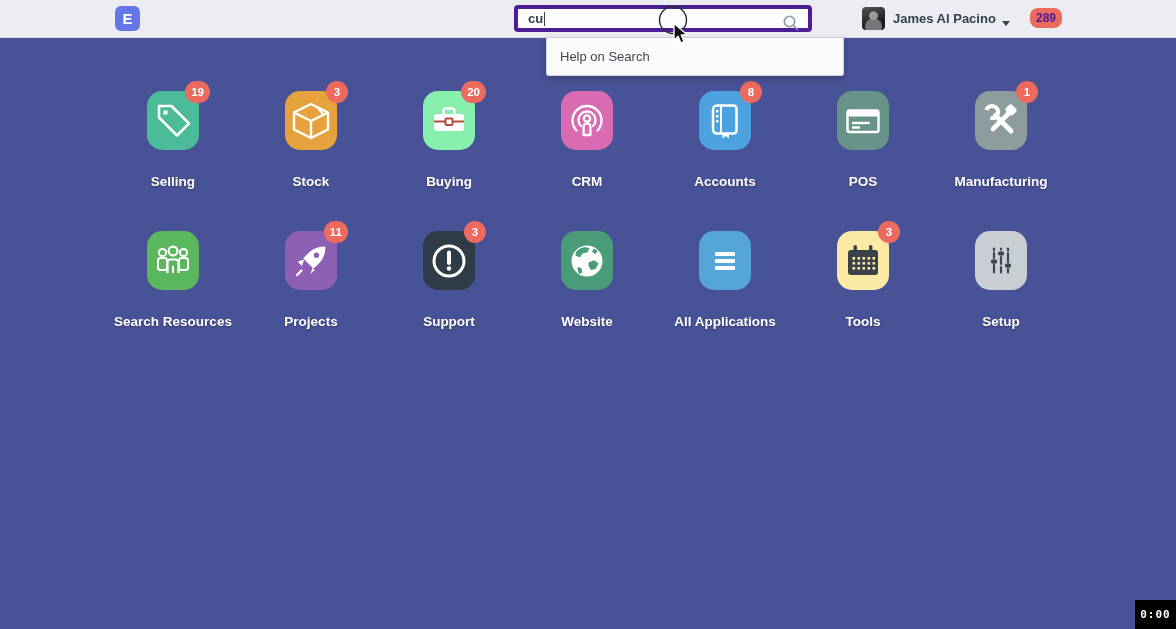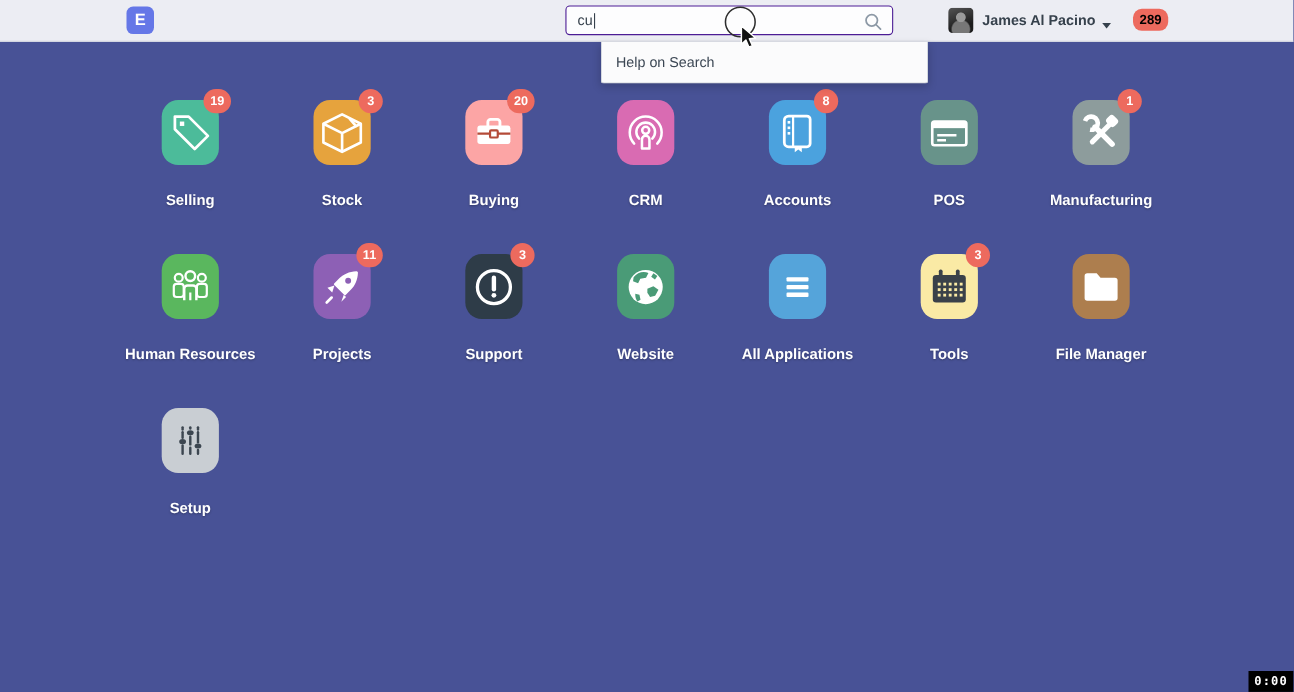--- a/index.html
+++ b/index.html
@@ -6,62 +6,62 @@
   html,body { width:1176px; height:629px; overflow:hidden; }
   body { font-family:"Liberation Sans","DejaVu Sans",sans-serif; background:#485296; position:relative; }
 
   
   .navbar { position:absolute; left:0; top:0; width:1176px; height:38px;
             background:#ecedf3; border-bottom:1px solid #d5d7e2; z-index:5; }
   .logo { position:absolute; left:115px; top:6px; width:25px; height:25px;
           background:#6577e7; border-radius:6px; color:#fff; font-weight:bold;
           font-size:15px; display:flex; align-items:center; justify-content:center; }
   .searchbox { position:absolute; left:514px; top:5px; width:298px; height:27px;
-               background:#fdfdfe; border:1px solid #4c1d95; border-radius:4px;
-               display:flex; align-items:center; padding:0 10px; }
+               background:#fdfdfe; border:4px solid #4c1d95; border-radius:4px;
+               display:flex; align-items:center; padding:0 10px;font-weight:bold; }
   .search-text { font-size:13px; color:#36414c; display:flex; align-items:center; }
   .text-caret { display:inline-block; width:1px; height:14px; background:#36414c; margin-left:1px; }
   .mag { position:absolute; right:8px; top:5px; }
   .dropdown { position:absolute; left:514px; top:38px; width:298px; height:38px;
               background:#fbfbfc; border:1px solid #d1d5db; border-top:none;
               border-radius:0 0 3px 3px; box-shadow:0 3px 8px rgba(0,0,0,.18);
               display:flex; align-items:center; z-index:6;margin-left:32px; }
   .dropdown-item { font-size:13px; color:#3c4754; padding-left:13px; width:100%; }
   .avatar { position:absolute; left:862px; top:7px; width:23px; height:23px; border-radius:4px;
             background:
               radial-gradient(circle at 50% 38%, #9a9a9a 0 22%, transparent 26%),
               radial-gradient(circle at 50% 85%, #777 0 34%, transparent 40%),
               linear-gradient(160deg,#555 0%,#1c1c1c 70%); }
   .username { position:absolute; left:893px; top:11px; font-size:13px; font-weight:bold;
               color:#36414c; display:flex; align-items:flex-end; gap:6px; }
   .chevron-down { width:0; height:0; border-left:4px solid transparent;
                   border-right:4px solid transparent; border-top:5px solid #36414c; margin-top:2px; }
   .count-badge { position:absolute; left:1030px; top:8px; min-width:29px; height:20px;
-                 background:#ed6a5e; border-radius:8px; color:#000000; font-size:12px;
+                 background:#ed6a5e; border-radius:8px; color:#4c1d95; font-size:12px;
                  font-weight:bold; display:flex; align-items:center; justify-content:center;
                  padding:0 6px; }
 
   
   .grid { position:absolute; left:104px; top:91px; width:966px;
           display:flex; flex-wrap:wrap; }
   .tile { width:138px; height:98px; margin-bottom:42px; position:relative;
           display:flex; flex-direction:column; align-items:center; cursor:pointer; }
   .tile-box { width:52px; height:68px; border-radius:15px; position:relative;
               display:flex; align-items:center; justify-content:center; }
   .tile-box svg { width:48px; height:48px; }
   .badge { position:absolute; top:-10px; right:-11px; min-width:22px; height:22px;
            background:#ed6a5e; border-radius:11px; color:#fff; font-size:11.5px;
            font-weight:bold; display:flex; align-items:center; justify-content:center;
            padding:0 6px; }
   .tile-label { margin-top:24px; font-size:13.5px; font-weight:bold; color:#fff;
                 text-shadow:0 1px 2px rgba(0,0,0,.3); white-space:nowrap; }
 
   
   .cursor { position:absolute; left:652px; top:2px; width:46px; height:48px; z-index:9; pointer-events:none; }
-  .timer { position:absolute; right:0; bottom:0; width:41px; height:19px; background:#000;
+  .timer { position:absolute; right:0; bottom:0; width:41px; height:29px; background:#000;
            color:#fff; font-family:"DejaVu Sans Mono",monospace; font-size:11px; font-weight:bold;
            letter-spacing:1px; display:flex; align-items:center; justify-content:center; z-index:9; }
 </style>
 </head>
 <body style="background: rgb(72, 82, 150);">
 
 <header class="navbar">
   <div class="logo">
     <span>E</span>
   </div>
@@ -108,21 +108,21 @@
         <path d="M24 7 L41 15.5 V32.5 L24 41 L7 32.5 V15.5 Z" fill="none" stroke="#fff" stroke-width="2.4" stroke-linejoin="round"></path>
         <path d="M7 15.5 L24 24 L41 15.5 M24 24 V41" fill="none" stroke="#fff" stroke-width="2.4" stroke-linejoin="round"></path>
         <path d="M31 11 L36.5 17.5" fill="none" stroke="#fff" stroke-width="2.4" stroke-linecap="round"></path>
       </svg>
       <span class="badge">3</span>
     </div>
     <span class="tile-label">Stock</span>
   </div>
 
   <div class="tile">
-    <div class="tile-box" style="background: #fca5a5; --tile: #b44b38;">
+    <div class="tile-box" style="background: #86efac; --tile: #b44b38;">
       <svg viewBox="0 0 48 48">
         <path d="M18.5 18 v-4 a2.5 2.5 0 0 1 2.5-2.5 h6 a2.5 2.5 0 0 1 2.5 2.5 V18" fill="none" stroke="#fff" stroke-width="2.6"></path>
         <rect x="9" y="17" width="30" height="17" rx="2.5" fill="#fff"></rect>
         <line x1="9" y1="24.5" x2="39" y2="24.5" stroke="var(--tile)" stroke-width="2"></line>
         <rect x="20.5" y="21.5" width="7" height="6.5" rx="1" fill="#fff" stroke="var(--tile)" stroke-width="2"></rect>
       </svg>
       <span class="badge">20</span>
     </div>
     <span class="tile-label">Buying</span>
   </div>
@@ -184,21 +184,21 @@
       <svg viewBox="0 0 48 48">
         <circle cx="13.5" cy="15.5" r="3.6" fill="none" stroke="#fff" stroke-width="2"></circle>
         <rect x="9" y="21" width="9" height="12" rx="2.5" fill="var(--tile)" stroke="#fff" stroke-width="2"></rect>
         <circle cx="34.5" cy="15.5" r="3.6" fill="none" stroke="#fff" stroke-width="2"></circle>
         <rect x="30" y="21" width="9" height="12" rx="2.5" fill="var(--tile)" stroke="#fff" stroke-width="2"></rect>
         <circle cx="24" cy="14" r="4.4" fill="var(--tile)" stroke="#fff" stroke-width="2.2"></circle>
         <path d="M18.5 36 V25.5 a3 3 0 0 1 3-3 h5 a3 3 0 0 1 3 3 V36" fill="var(--tile)" stroke="#fff" stroke-width="2.2" stroke-linejoin="round"></path>
         <line x1="24" y1="29" x2="24" y2="36" stroke="#fff" stroke-width="2"></line>
       </svg>
     </div>
-    <span class="tile-label">Human Resources</span>
+    <span class="tile-label">Search Resources</span>
   </div>
 
   <div class="tile">
     <div class="tile-box" style="background: rgb(141, 96, 181); --tile: #8d60b5;">
       <svg viewBox="0 0 48 48">
         <path d="M37 9.5 c-6.8.3-11.8 2.8-15.3 6.3 l-4.9 4.9 c-.4.4-.3 1 .1 1.4 l8.9 8.9 c.4.4 1 .5 1.4.1 l4.9-4.9 c3.5-3.5 6-8.5 6.3-15.3 .1-.8-.6-1.5-1.4-1.4 z" fill="#fff"></path>
         <circle cx="29.5" cy="18.3" r="2.7" fill="var(--tile)"></circle>
         <path d="M17 22.5 l-6.3 2.2 4.3 4.3 z" fill="#fff"></path>
         <path d="M25.5 31 l-2.2 6.3 4.3-4.3 z" fill="#fff"></path>
         <line x1="14.5" y1="33.5" x2="10" y2="38" stroke="#fff" stroke-width="2.4" stroke-linecap="round"></line>
@@ -266,28 +266,20 @@
             <rect x="23.5" y="30" width="2.6" height="2.6"></rect>
             <rect x="28.5" y="30" width="2.6" height="2.6"></rect>
             <rect x="33.5" y="30" width="2.6" height="2.6"></rect>
         </g>
       </svg>
       <span class="badge">3</span>
     </div>
     <span class="tile-label">Tools</span>
   </div>
 
-  <div class="tile">
-    <div class="tile-box" style="background: rgb(173, 126, 78); --tile: #ad7e4e;">
-      <svg viewBox="0 0 48 48">
-        <path d="M9 14 a2.5 2.5 0 0 1 2.5-2.5 h8.5 l3.5 4 h13 a2.5 2.5 0 0 1 2.5 2.5 v16 a2.5 2.5 0 0 1-2.5 2.5 h-25 A2.5 2.5 0 0 1 9 34 Z" fill="#fff"></path>
-      </svg>
-    </div>
-    <span class="tile-label">File Manager</span>
-  </div>
 
 
   <div class="tile">
     <div class="tile-box" style="background: rgb(201, 206, 211); --tile: #c9ced3;">
       <svg viewBox="0 0 48 48">
         <g stroke="#3c4650" stroke-width="2.2" stroke-linecap="round">
           <line x1="17" y1="11.5" x2="17" y2="13.5"></line>
             <line x1="17" y1="16" x2="17" y2="21"></line>
             <line x1="17" y1="28" x2="17" y2="35.5"></line>
           <line x1="24" y1="11.5" x2="24" y2="12.5"></line>

